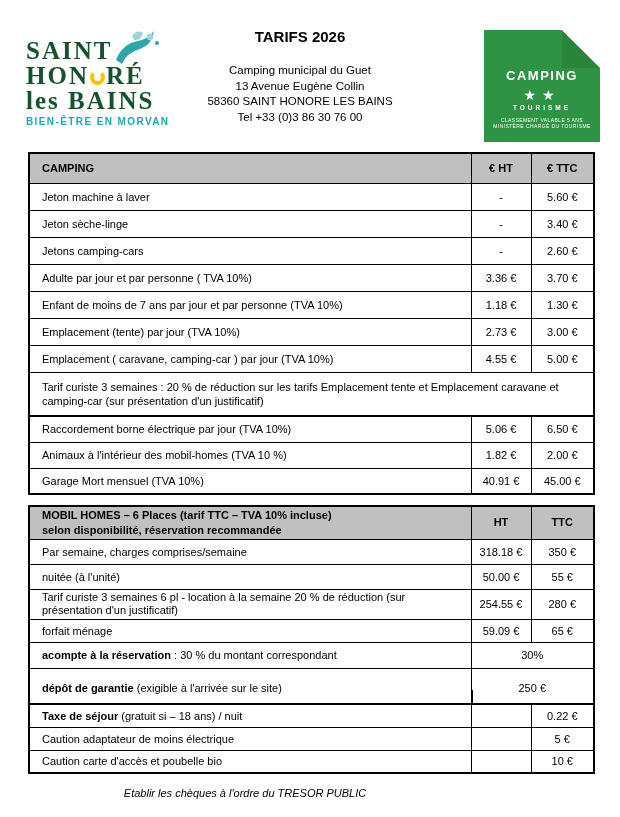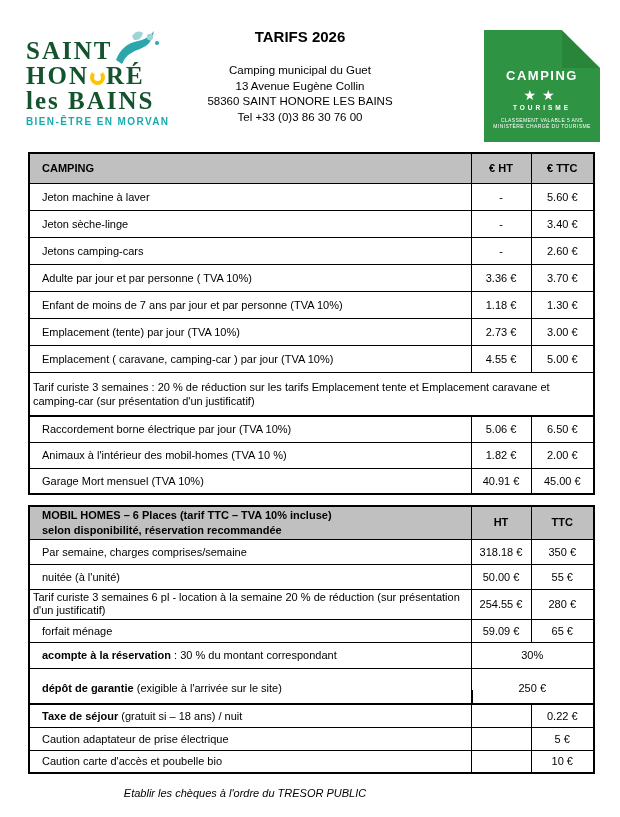--- a/index.html
+++ b/index.html
@@ -72,21 +72,21 @@
     border:1px solid #000;
     font-size:11px;
     vertical-align:middle;
     padding:0 3px;
     overflow:hidden;
   }
   .t-outer { border:2px solid #000; }
   td.label { padding-left:12px; text-align:left; }
   td.val { text-align:center; }
   tr.head td { background:#c0c0c0; font-weight:700; }
-  td.noindent { padding-left:3px;margin-left:32px; }
+  td.noindent { padding-left:12px;margin-left:32px; }
   .b { font-weight:700; }
 
   #table-camping { left:28px; top:152px; width:565px; }
   #table-camping tr.head td { height:30px; }
   #table-camping tr.r td { height:27px; }
   #table-camping tr.note-row td { height:44px; line-height:14px; border-bottom:2px solid #000; }
   #table-camping tr.r2 td { height:26px; }
 
   #table-mobil { left:28px; top:505px; width:565px; }
   #table-mobil tr.head td { height:33px; line-height:15px; }
@@ -268,21 +268,21 @@
         <col style="width:60px">
         <col style="width:63px">
       </colgroup>
     <tbody>
         <tr>
       <td class="label"><span class="b">Taxe de séjour</span><span> (gratuit si – 18 ans) / nuit</span></td>
       <td class="val"></td>
       <td class="val">0.22 €</td>
     </tr>
     <tr>
-      <td class="label"><span class="b"></span><span>Caution adaptateur de prise électrique</span></td>
+      <td class="label"><span class="b"></span><span>Caution adaptateur de moins électrique</span></td>
       <td class="val"></td>
       <td class="val">5 €</td>
     </tr>
     <tr>
       <td class="label"><span class="b"></span><span>Caution carte d'accès et poubelle bio</span></td>
       <td class="val"></td>
       <td class="val">10 €</td>
     </tr>
   </tbody>
     </table>

